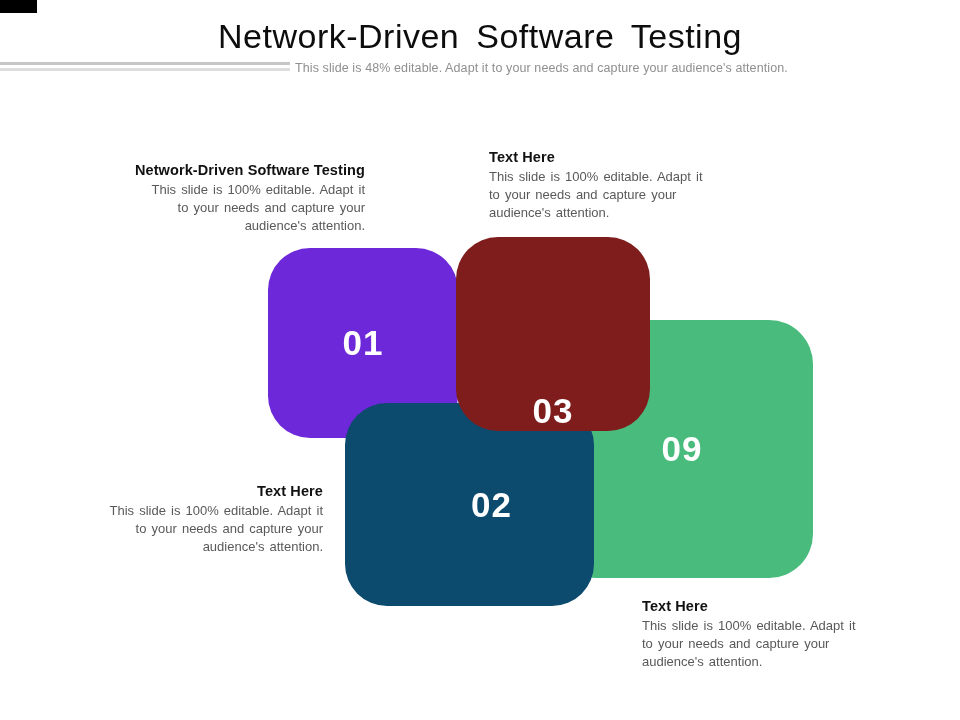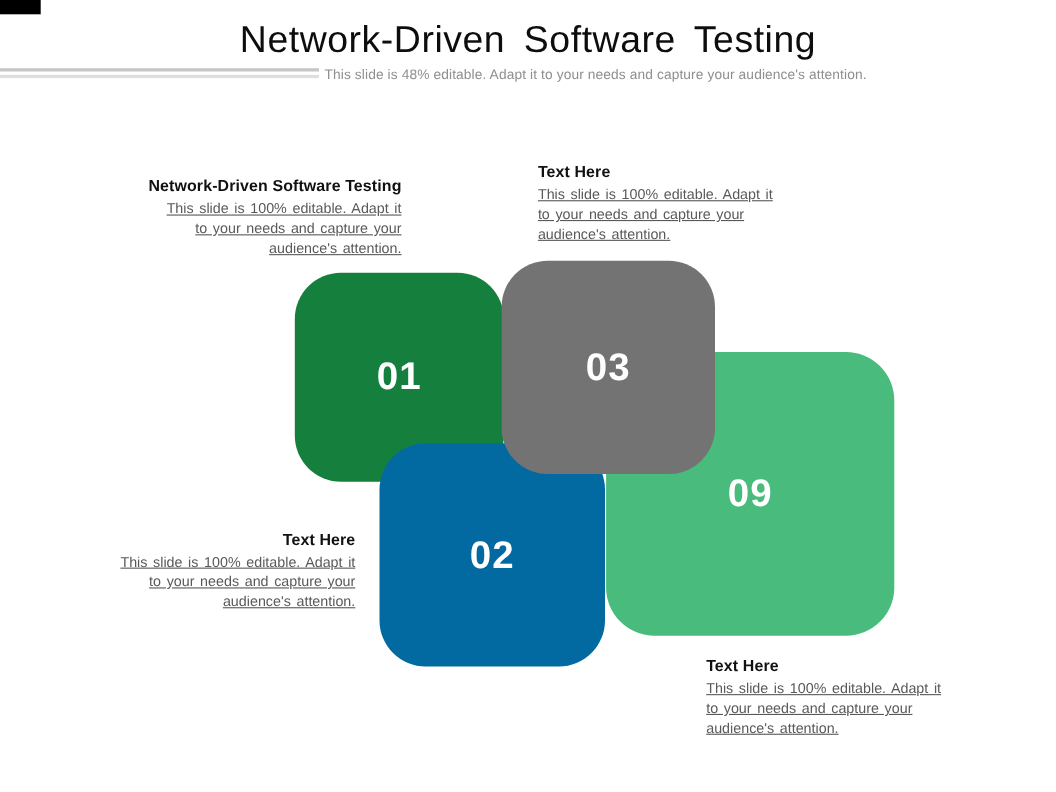--- a/index.html
+++ b/index.html
@@ -49,21 +49,21 @@
   .sq.s2 { left: 345px; top: 403px; width: 205px; height: 203px; border-radius: 42px; z-index: 3; }
   .sq.s3 { left: 456px; top: 237px; width: 194px; height: 194px; border-radius: 42px; z-index: 4; }
 
   .callout { position: absolute; }
   .callout .heading {
     font-size: 14.5px; font-weight: 700; line-height: 18px;
     margin-bottom: 2px; letter-spacing: 0.1px;
   }
   .callout .line {
     font-size: 13px; line-height: 18px;
-    word-spacing: 1.5px; white-space: nowrap; text-decoration: underline;
+    word-spacing: 1.5px; white-space: nowrap;
   }
   .callout.align-right { text-align: right; }
   .callout.align-left  { text-align: left; }
 
   .callout.c1 { left: 115px; top: 161px; width: 250px; }
   .callout.c2 { left: 489px; top: 148px; width: 230px; }
   .callout.c3 { left: 108px; top: 482px; width: 215px; }
   .callout.c4 { left: 642px; top: 597px; width: 225px; }
 </style>
 </head>
@@ -75,33 +75,33 @@
 
   <div class="title" style="color: rgb(13, 13, 13);">Network-Driven Software Testing</div>
 
   <div class="rule-wrap">
     <div class="rule r1" style="background: rgb(198, 198, 198);"></div>
     <div class="rule r2" style="background: rgb(222, 222, 222);"></div>
   </div>
 
   <div class="subtitle" style="color: rgb(143, 143, 143);">This slide is 48% editable. Adapt it to your needs and capture your audience's attention.</div>
 
-  <div class="sq s1" style="background: #15803d;">
+  <div class="sq s1" style="background: #6d28d9;">
     <span class="num" style="color: rgb(255, 255, 255);">01</span>
   </div>
 
   <div class="sq s4" style="background: rgb(73, 187, 125);">
     <span class="num" style="color: rgb(255, 255, 255);">09</span>
   </div>
 
-  <div class="sq s2" style="background: #0369a1;">
+  <div class="sq s2" style="background: #0c4a6e; padding-left: 44px;">
     <span class="num" style="color: rgb(255, 255, 255);">02</span>
   </div>
 
-  <div class="sq s3" style="background: #737373;">
+  <div class="sq s3" style="background: #7f1d1d; align-items: flex-end;">
     <span class="num" style="color: rgb(255, 255, 255);">03</span>
   </div>
 
   <div class="callout c1 align-right">
     <div class="heading" style="color: rgb(17, 17, 17);">Network-Driven Software Testing</div>
     <div class="line" style="color: rgb(89, 89, 89);">This slide is 100% editable. Adapt it</div>
     <div class="line" style="color: rgb(89, 89, 89);">to your needs and capture your</div>
     <div class="line" style="color: rgb(89, 89, 89);">audience's attention.</div>
   </div>
 

